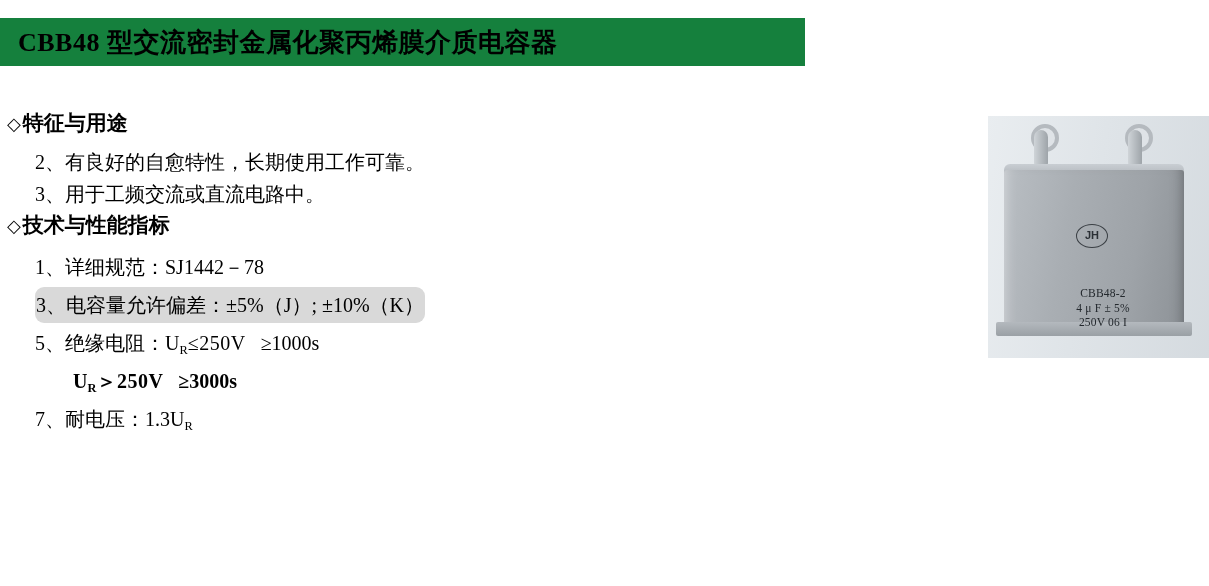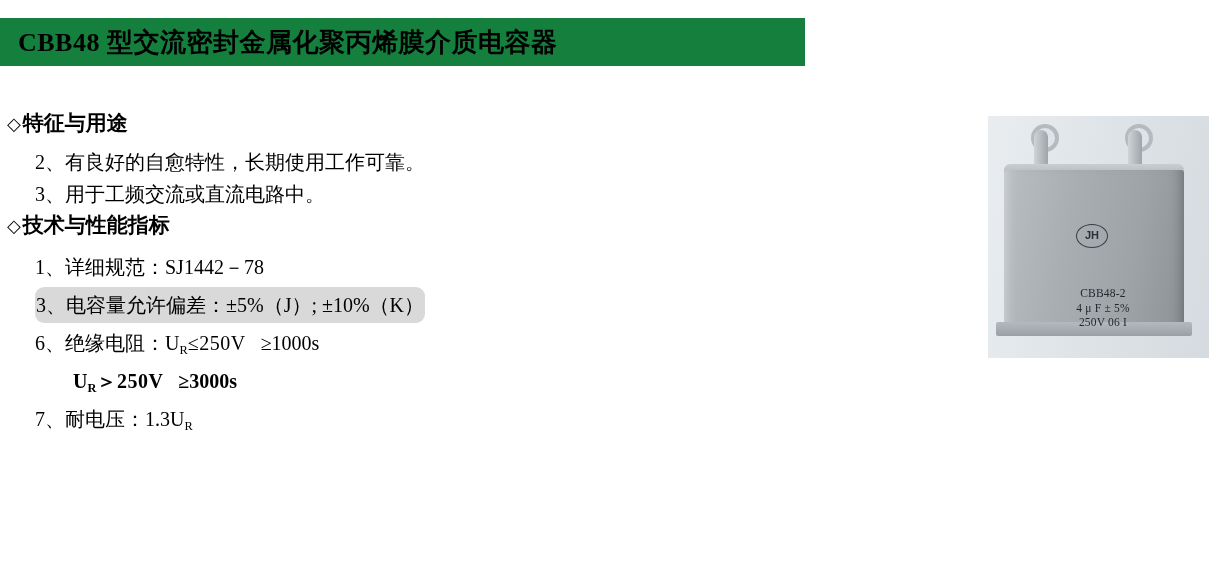--- a/index.html
+++ b/index.html
@@ -192,21 +192,21 @@
     <div class="item">3、用于工频交流或直流电路中。</div>
 
     <div class="section-head sec2">
       <span class="diamond">◇</span><span>技术与性能指标</span>
     </div>
 
     <div class="item item-tight">1、详细规范：SJ1442－78</div>
     <div class="item item-tight"><span class="hl">3、电容量允许偏差：±5%（J）; ±10%（K）</span></div>
 
     <div class="item item-tight">
-      <span>6、绝缘电阻：</span><span>U</span><sub>R</sub><span class="spaced">≤250V</span>&nbsp;&nbsp;&nbsp;<span>≥1000s</span>
+      <span>5、绝缘电阻：</span><span>U</span><sub>R</sub><span class="spaced">≤250V</span>&nbsp;&nbsp;&nbsp;<span>≥1000s</span>
     </div>
     <div class="item item-tight sub-indent">
       <span>U</span><sub>R</sub><span class="spaced">＞250V</span>&nbsp;&nbsp;&nbsp;<span>≥3000s</span>
     </div>
 
     <div class="item item-tight">
       <span>7、耐电压：1.3U</span><sub>R</sub>
     </div>
 
   </div>

